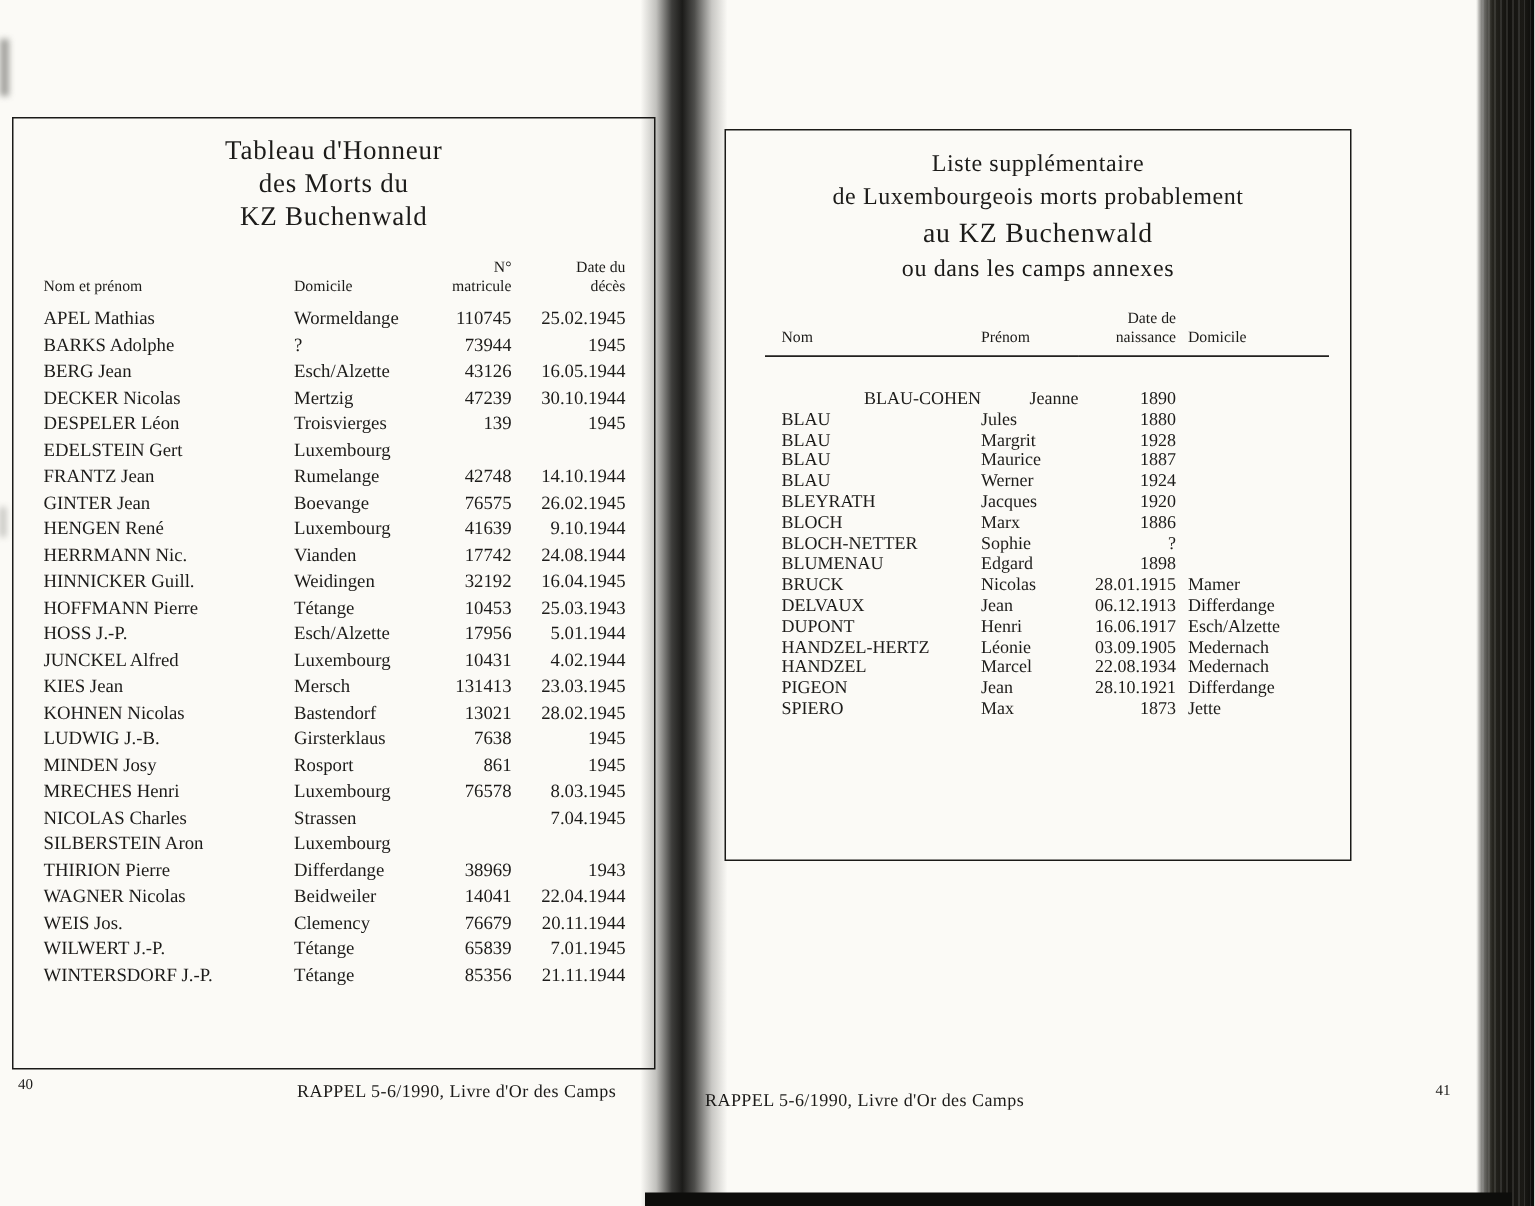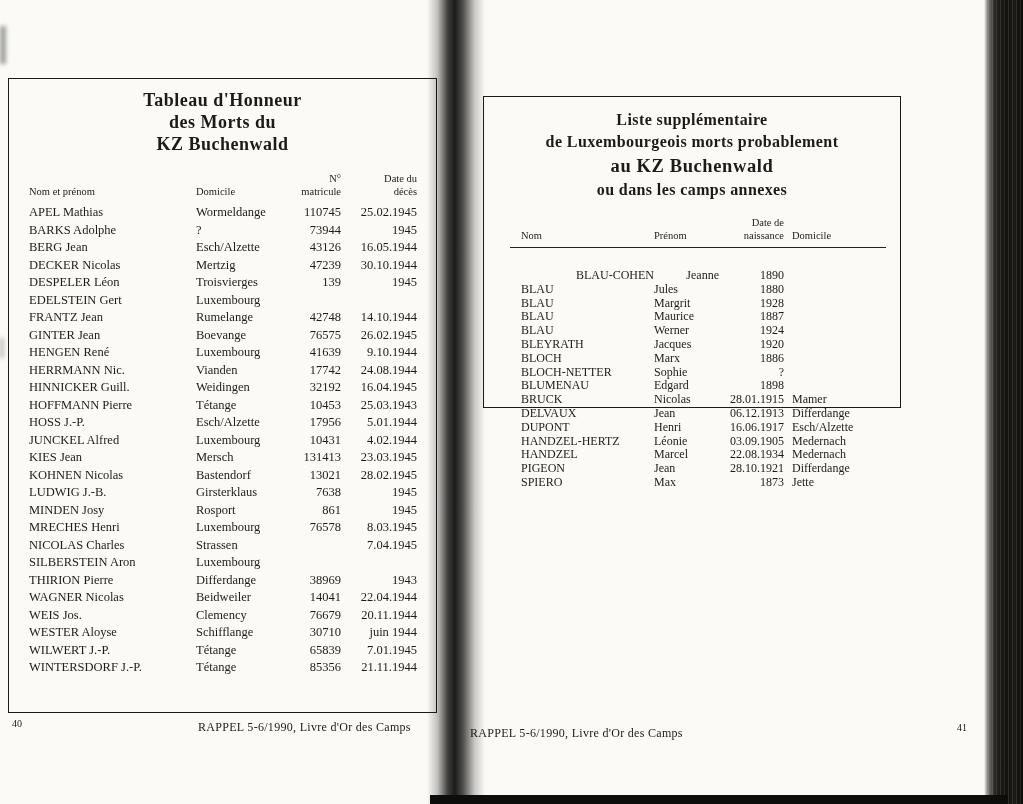--- a/index.html
+++ b/index.html
@@ -24,24 +24,24 @@
         #12110e 55%, #1b1a16 80%, #0a0a08 100%); }
   .edge-bottom { position:absolute; left:430px; top:795px; width:578px; height:9px;
     background:#0d0d0b; z-index:5; }
   .smudge { position:absolute; background:#7a7a76; filter:blur(2px); opacity:.7; }
   .smudge-a { left:0; top:26px; width:6px; height:38px; }
   .smudge-b { left:0; top:338px; width:4px; height:20px; opacity:.45; }
 
   
   .frame { border:1.5px solid #1b1a18; background:transparent; }
   .frame-left  { position:absolute; left:8px;   top:78px; width:429px; height:635px; }
-  .frame-right { position:absolute; left:483px; top:96px; width:418px; height:312px; }
+  .frame-right { position:absolute; left:483px; top:86px; width:418px; height:488px; }
 
   
-  .title { text-align:center; font-weight:bold; }
+  .title { text-align:center; font-weight:normal; }
   .tline { display:block; }
   .title-left  { margin-top:10px; font-size:18px; line-height:22px; letter-spacing:.5px; }
   .title-right { margin-top:12px; }
   .title-right .r1, .title-right .r2, .title-right .r4
                { font-size:16px; line-height:22px; letter-spacing:.4px; }
   .title-right .r3 { font-size:18.5px; line-height:26px; letter-spacing:.6px; }
 
   
   .tbl { border-collapse:collapse; table-layout:fixed; }
   .tbl th, .tbl td { padding:0; font-weight:normal; }
@@ -246,26 +246,20 @@
               <td class="ar">14041</td>
               <td class="ar">22.04.1944</td>
             </tr>
             <tr>
               <td class="al">WEIS Jos.</td>
               <td class="al">Clemency</td>
               <td class="ar">76679</td>
               <td class="ar">20.11.1944</td>
             </tr>
             <tr>
-              <td class="al">WESTER Aloyse</td>
-              <td class="al">Schifflange</td>
-              <td class="ar">30710</td>
-              <td class="ar">juin 1944</td>
-            </tr>
-            <tr>
               <td class="al">WILWERT J.-P.</td>
               <td class="al">Tétange</td>
               <td class="ar">65839</td>
               <td class="ar">7.01.1945</td>
             </tr>
             <tr>
               <td class="al">WINTERSDORF J.-P.</td>
               <td class="al">Tétange</td>
               <td class="ar">85356</td>
               <td class="ar">21.11.1944</td>

